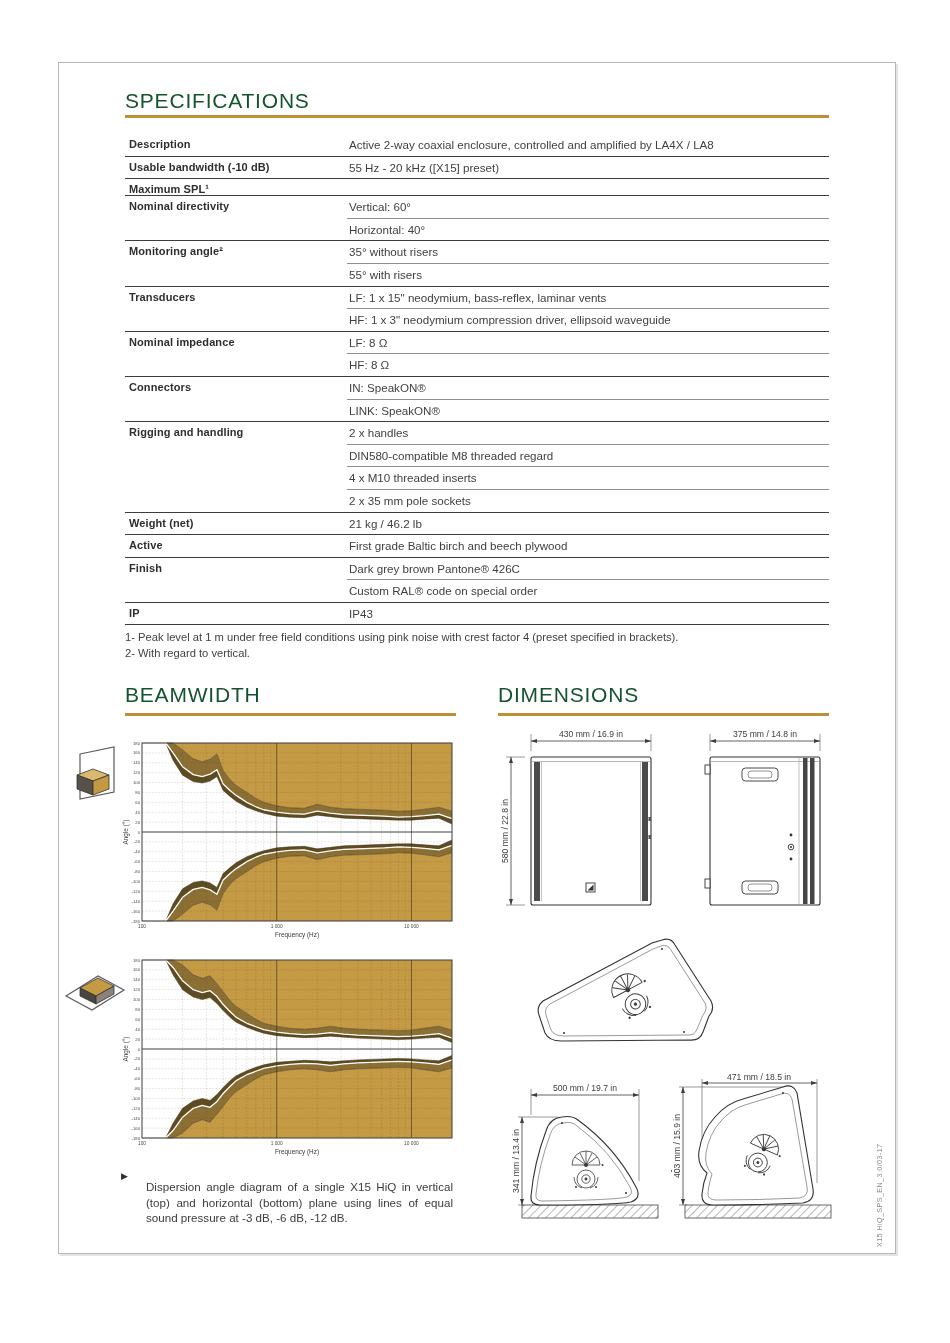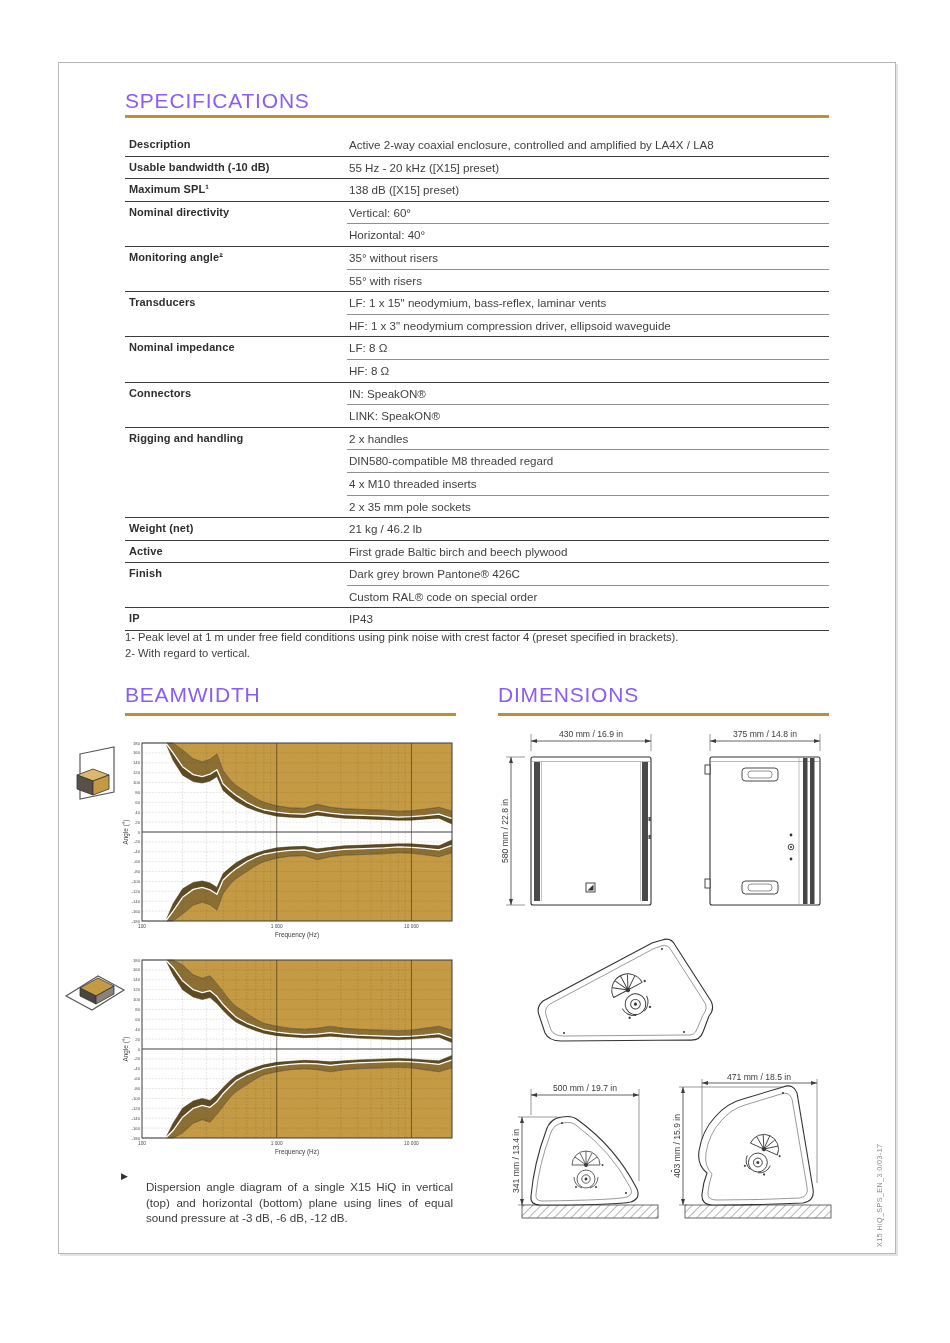--- a/index.html
+++ b/index.html
@@ -1,19 +1,19 @@
 <!DOCTYPE html>
 <html><head>
 <meta charset="utf-8">
 <style>
   html,body{margin:0;padding:0;background:#ffffff;}
   body{width:950px;height:1343px;position:relative;font-family:"Liberation Sans",sans-serif;color:#3d3d3d;}
   .frame{position:absolute;left:58px;top:62px;width:836px;height:1190px;background:#fff;
          border:1px solid #b6b6b6;box-shadow:2px 2px 0 #e4e4e4;}
-  .section-title{position:absolute;font-size:21px;letter-spacing:0.8px;color:#8b5cf6;font-weight:400;}
+  .section-title{position:absolute;font-size:21px;letter-spacing:0.8px;color:#14532d;font-weight:400;}
   .rule{position:absolute;height:2.6px;background:#bd9031;}
   
   #spec-table{position:absolute;left:66px;top:71px;width:704px;}
   .spec-group{display:flex;border-bottom:1.5px solid #3d3d3d;}
   .spec-label{flex:0 0 222px;width:222px;box-sizing:border-box;font-weight:bold;font-size:11px;
               color:#2e2e2e;padding:4px 8px 0 4px;letter-spacing:0.1px;}
   .spec-values{flex:1;min-width:0;}
   .spec-value{height:21.6px;line-height:21.6px;font-size:11.6px;color:#3f3f3f;padding-left:2px;
               white-space:nowrap;overflow:hidden;}
   .spec-value + .spec-value{border-top:1px solid #8f8f8f;}
@@ -48,23 +48,20 @@
         </div>
       </div>
       <div class="spec-group">
         <div class="spec-label">Usable bandwidth (-10 dB)</div>
         <div class="spec-values">
           <div class="spec-value">55 Hz - 20 kHz ([X15] preset)</div>
         </div>
       </div>
       <div class="spec-group">
         <div class="spec-label">Maximum SPL¹</div>
-        <div class="spec-values">
-          <div class="spec-value">138 dB ([X15] preset)</div>
-        </div>
       </div>
       <div class="spec-group">
         <div class="spec-label">Nominal directivity</div>
         <div class="spec-values">
           <div class="spec-value">Vertical: 60°</div>
           <div class="spec-value">Horizontal: 40°</div>
         </div>
       </div>
       <div class="spec-group">
         <div class="spec-label">Monitoring angle²</div>

